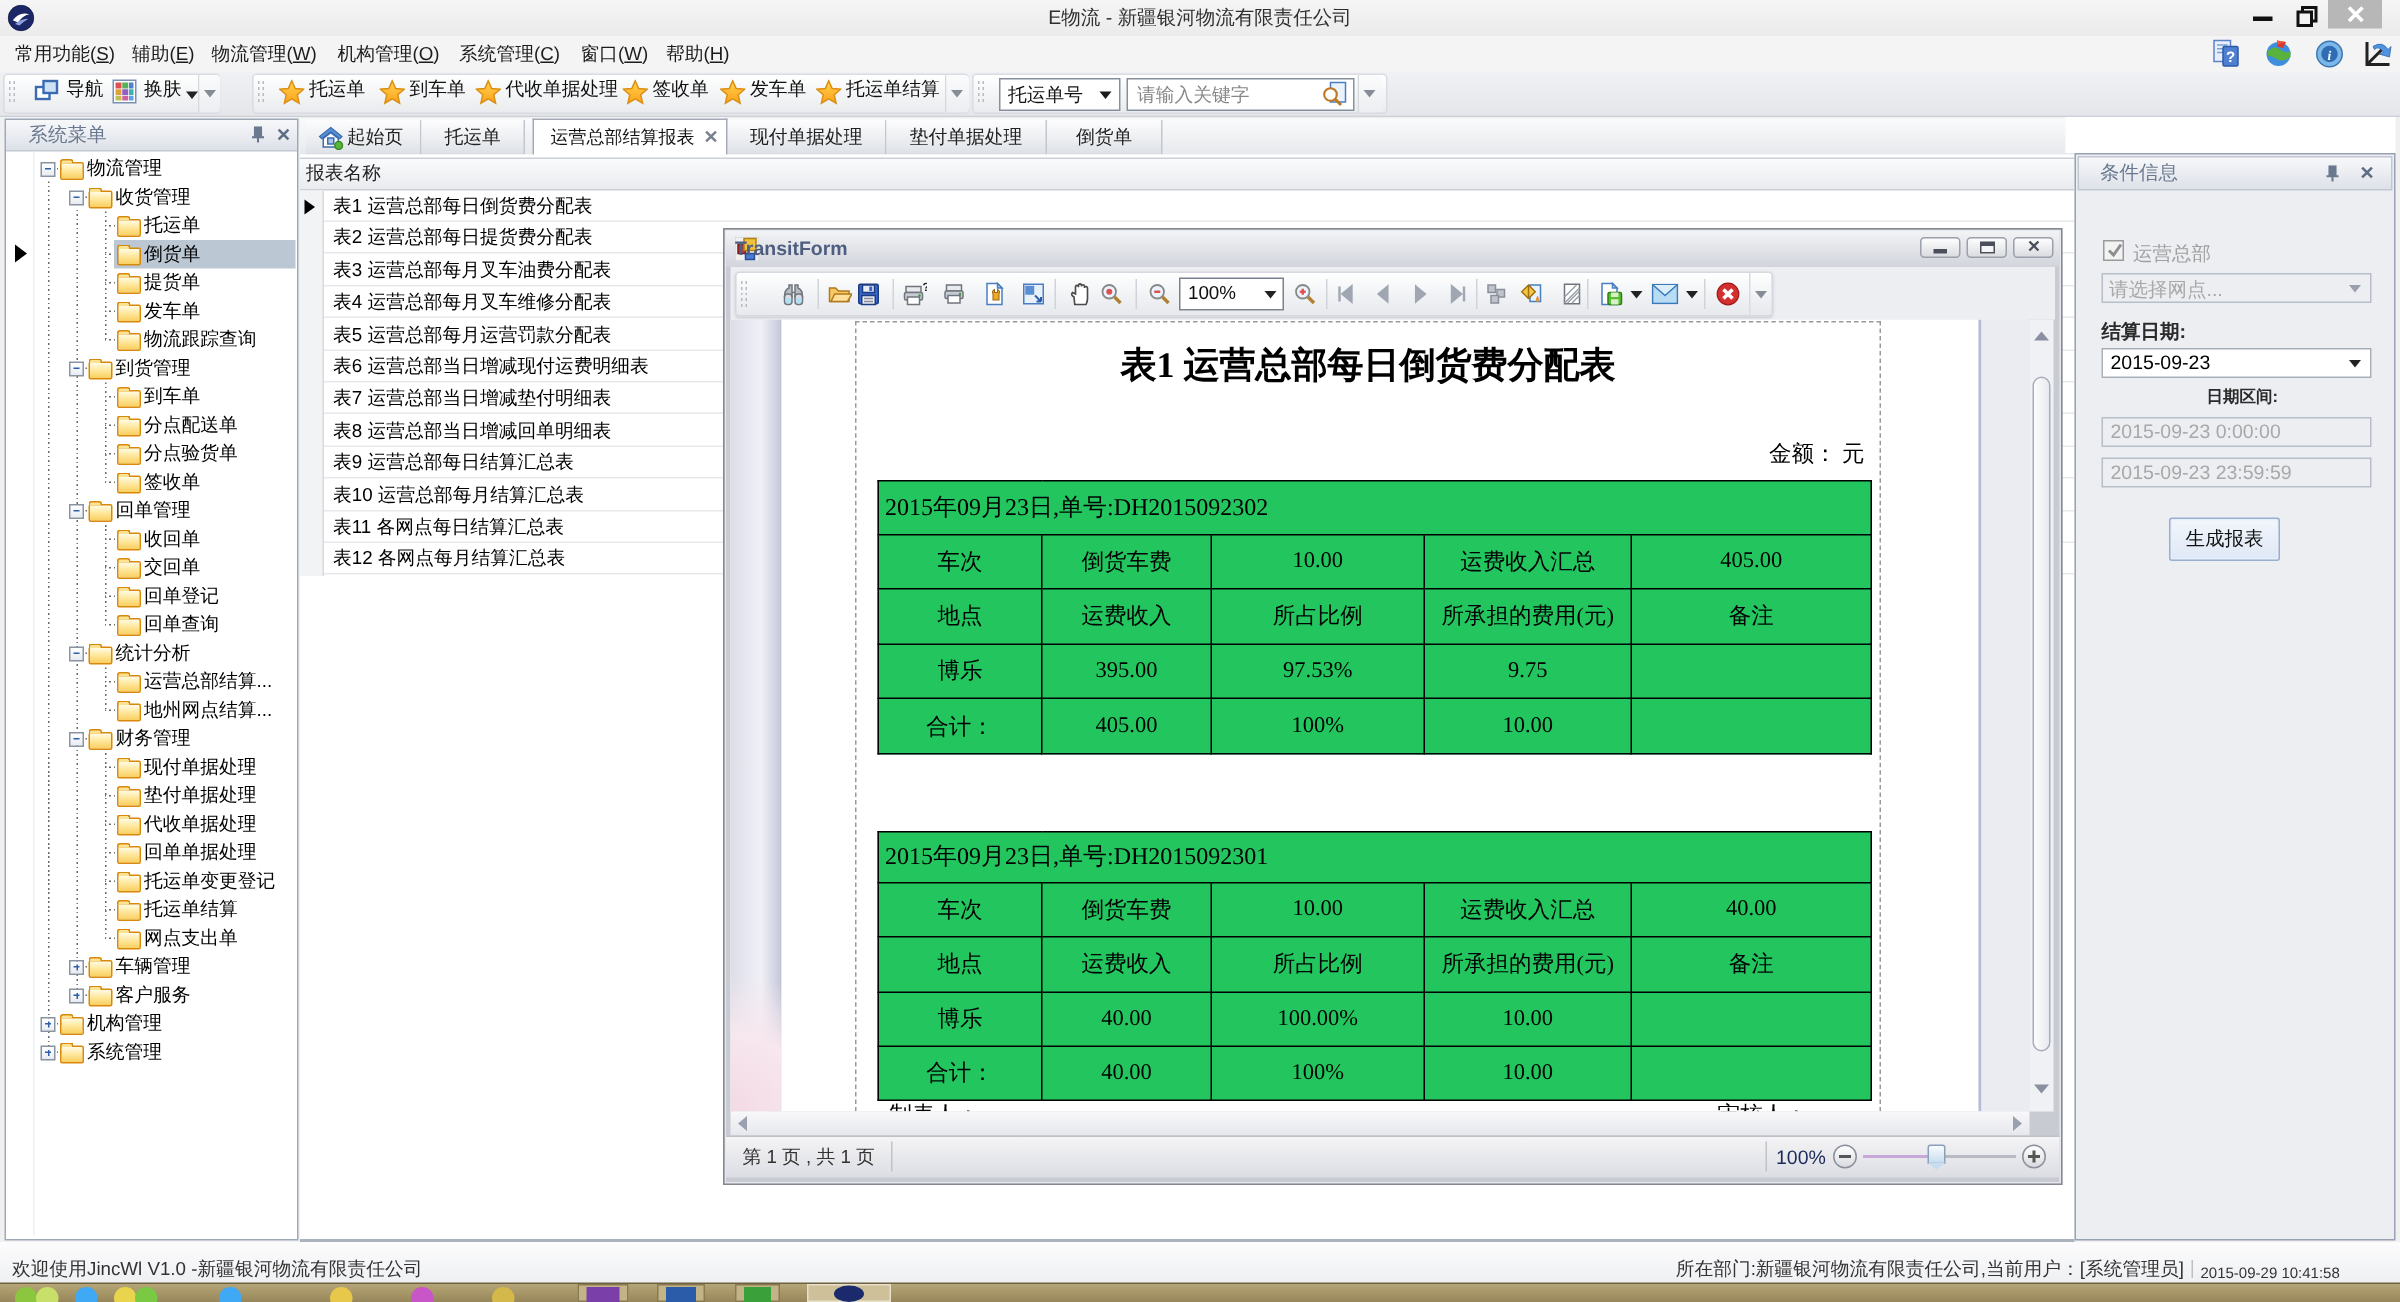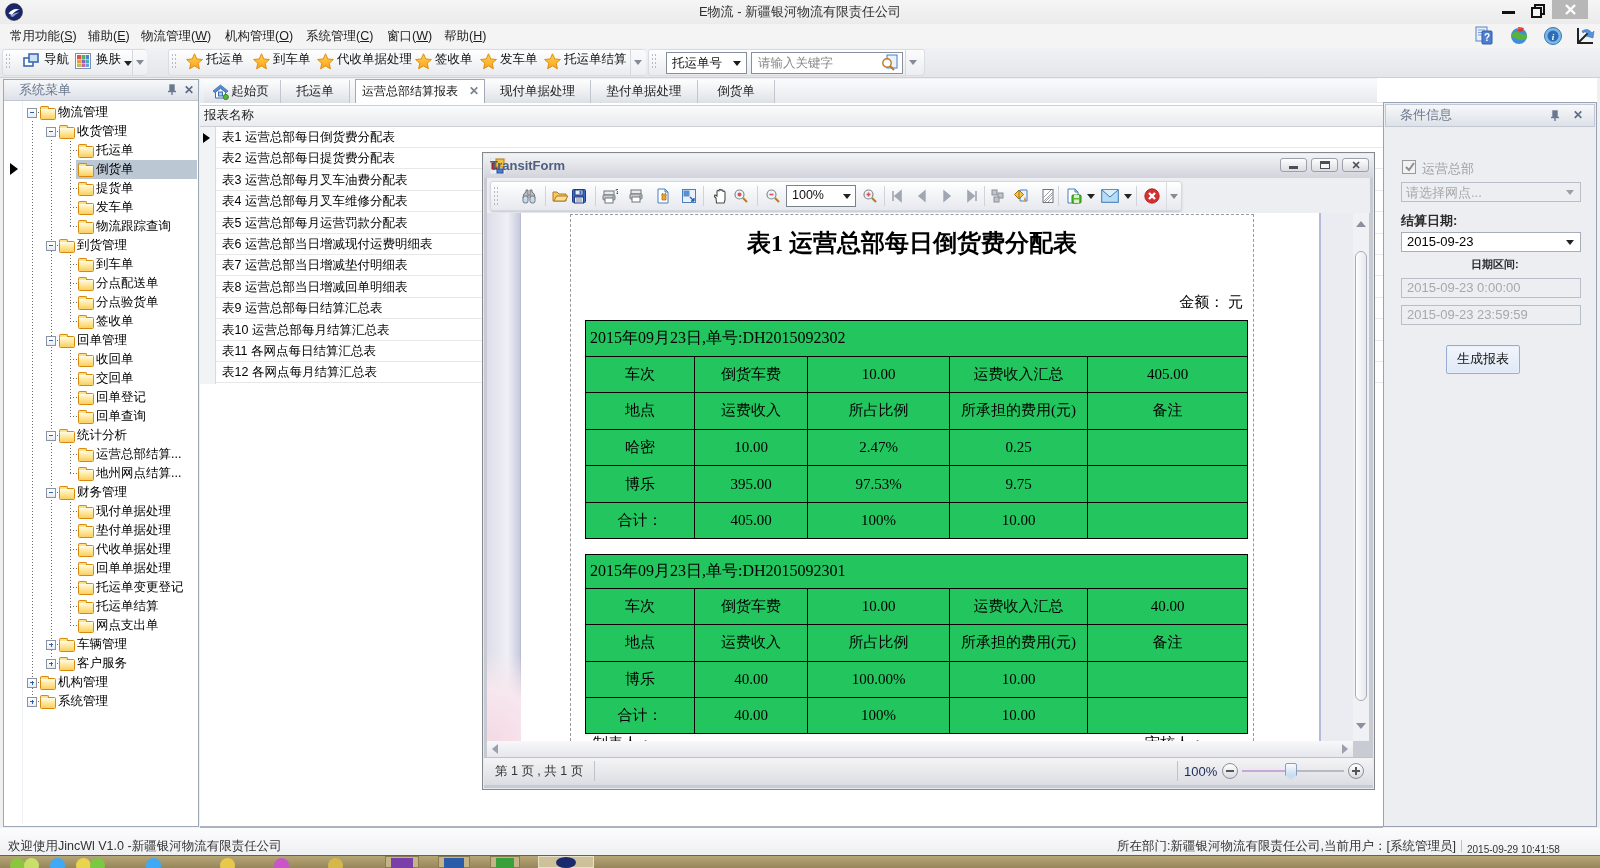--- a/index.html
+++ b/index.html
@@ -368,21 +368,21 @@
 <div class="a" style="left:485px;top:80px;width:106px;height:23px;background:linear-gradient(#fdfdfe,#e4e7eb 80%,#dcdfe4);border-right:1px solid #c2c7cf;font-size:12.5px;color:#222;line-height:23px;text-align:center">现付单据处理</div>
 <div class="a" style="left:591px;top:80px;width:107px;height:23px;background:linear-gradient(#fdfdfe,#e4e7eb 80%,#dcdfe4);border-right:1px solid #c2c7cf;font-size:12.5px;color:#222;line-height:23px;text-align:center">垫付单据处理</div>
 <div class="a" style="left:698px;top:80px;width:77px;height:23px;background:linear-gradient(#fdfdfe,#e4e7eb 80%,#dcdfe4);border-right:1px solid #c2c7cf;font-size:12.5px;color:#222;line-height:23px;text-align:center">倒货单</div>
 <svg class="a" style="left:212px;top:84px" width="17" height="16" viewBox="0 0 17 16">
     <path d="M8.5 1 L16 7 L14.5 8.5 L8.5 3.8 L2.5 8.5 L1 7 Z" fill="#5b8fd4" stroke="#3a6cb0" stroke-width="0.8"></path>
     <path d="M3.5 8.2 L8.5 4.4 L13.5 8.2 L13.5 14 L3.5 14 Z" fill="#fff" stroke="#3a6cb0"></path>
     <rect x="6.5" y="8" width="4" height="4" fill="#aac6e8" stroke="#3a6cb0"></rect>
     <circle cx="13.8" cy="13" r="2.6" fill="#58b33c" stroke="#3c8a24"></circle>
   </svg>
 <div class="a" style="left:355px;top:79px;width:130px;height:25px;background:#fff;border:1px solid #a3aab6;border-bottom:none"></div>
-<div class="a" style="left:357px;top:80px;width:106px;height:23px;font-size:12px;color:#111;line-height:23px;text-align:center;white-space:nowrap">运营总部结算报表</div>
+<div class="a" style="left:357px;top:80px;width:106px;height:23px;font-size:12px;color:#111;line-height:23px;text-align:right;white-space:nowrap">运营总部结算报表</div>
 <div class="a" style="left:464px;top:80px;width:20px;height:23px;font-size:12px;color:#7a8291;line-height:23px;text-align:center;font-weight:bold">✕</div>
 <div class="a" style="left:200px;top:103px;width:1183px;height:723px;background:#fff"></div>
 <div class="a" style="left:200px;top:826px;width:1183px;height:2px;background:#aab2be"></div>
 <div class="a" style="left:200px;top:105px;width:1183px;height:22px;background:linear-gradient(#fafbfc,#e9ebee);border-top:1px solid #ccd0d6;border-bottom:1px solid #ccd0d6"></div>
 <div class="a" style="left:204px;top:105px;width:1183px;height:39px;color:#222;font-size:12.5px;line-height:21px;text-align:left">报表名称</div>
 <div class="a" style="left:200px;top:127px;width:16px;height:257px;background:#f2f3f5;border-right:1px solid #d8dadd"></div>
 <div class="a" style="left:216px;top:127px;width:1167px;height:21px;border-bottom:1px solid #e6e8eb;font-size:12.5px;color:#000;line-height:21px;padding-left:6px">表1 运营总部每日倒货费分配表</div>
 <div class="a" style="left:216px;top:148px;width:1167px;height:21px;border-bottom:1px solid #e6e8eb;font-size:12.5px;color:#000;line-height:21px;padding-left:6px">表2 运营总部每日提货费分配表</div>
 <div class="a" style="left:216px;top:170px;width:1167px;height:21px;border-bottom:1px solid #e6e8eb;font-size:12.5px;color:#000;line-height:21px;padding-left:6px">表3 运营总部每月叉车油费分配表</div>
 <div class="a" style="left:216px;top:191px;width:1167px;height:21px;border-bottom:1px solid #e6e8eb;font-size:12.5px;color:#000;line-height:21px;padding-left:6px">表4 运营总部每月叉车维修分配表</div>
@@ -643,27 +643,20 @@
           <td>405.00</td>
         </tr>
         <tr style="height:36.6px">
           <td>地点</td>
           <td>运费收入</td>
           <td>所占比例</td>
           <td>所承担的费用(元)</td>
           <td>备注</td>
         </tr>
         <tr style="height:36.6px">
-          <td>哈密</td>
-          <td>10.00</td>
-          <td>2.47%</td>
-          <td>0.25</td>
-          <td></td>
-        </tr>
-        <tr style="height:36.6px">
           <td>博乐</td>
           <td>395.00</td>
           <td>97.53%</td>
           <td>9.75</td>
           <td></td>
         </tr>
         <tr style="height:36.6px">
           <td>合计：</td>
           <td>405.00</td>
           <td>100%</td>

